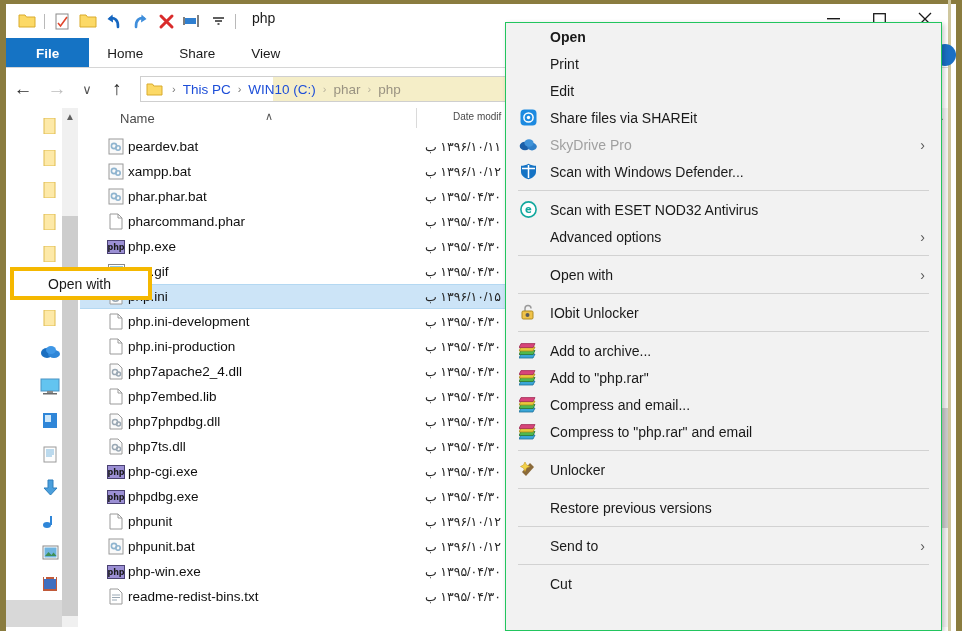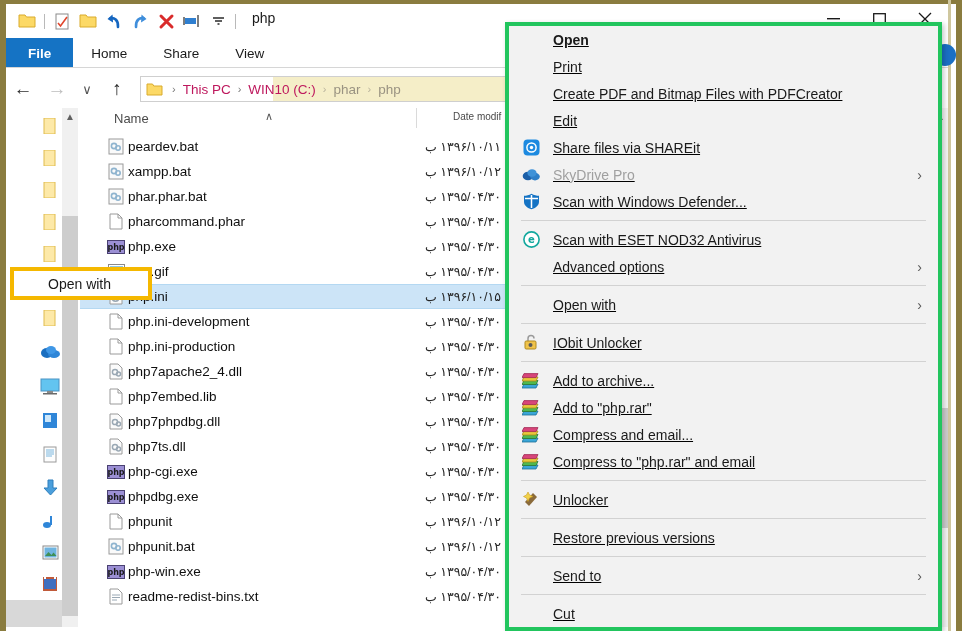--- a/index.html
+++ b/index.html
@@ -56,21 +56,21 @@
     background: #ffffff;
   }
   .ribbon-tabs { display: flex; height: 30px; align-items: stretch; }
   .tab {
     padding: 0 18px;
     display: flex; align-items: center;
     font-size: 13.5px; color: #1a1a1a;
   }
   .tab.file {
     background: #1573c4; color: #ffffff;
-    font-weight: bold; padding: 0 22px;
+    font-weight: bold; padding: 0 30px;
   }
   .ribbon-underline {
     position:absolute; left:0; top:29px; width:942px; height:1px; background:#d6d6d6;
   }
 
   
   .addrrow {
     position: absolute; left: 6px; top: 70px;
     width: 942px; height: 38px;
     background: #ffffff;
@@ -91,21 +91,21 @@
     display: flex; align-items: center;
     padding-left: 5px;
     position: relative;
   }
   .crumb-tint {
     position:absolute; left:132px; top:0; width:250px; height:24px;
     background:#f5eec8;
   }
   .crumb {
     position: relative;
-    font-size: 13.5px; color: #be185d; white-space: nowrap;
+    font-size: 13.5px; color: #1d4ed8; white-space: nowrap;
     padding: 0 2px;
   }
   .crumb.dim { color: #9a9382; }
   .crumb-sep { position:relative; font-size: 11px; color: #777; padding: 0 5px; }
   .crumb-sep.dim { color:#b9b39c; }
 
   
   .body {
     position: absolute; left: 6px; top: 108px;
     width: 942px; height: 519px;
@@ -148,21 +148,21 @@
     position: absolute; left: 74px; top: 0;
     width: 868px; height: 519px;
     background: #ffffff;
   }
   .col-head {
     position: absolute; left: 0; top: 0;
     width: 868px; height: 26px;
     display: flex; align-items: flex-start;
   }
   .col-name {
-    position: absolute; left: 34px; top: 3px;
+    position: absolute; left: 40px; top: 3px;
     font-size: 13px; color: #4a4a4a;
   }
   .col-sort {
     position: absolute; left: 185px; top: 2px;
     font-size: 11px; color: #555;
   }
   .col-date {
     position: absolute; left: 345px; top: 3px;
     font-size: 10px; color: #4a4a4a; margin-left: 28px;
   }
@@ -217,25 +217,24 @@
     position:absolute; left:934px; top:44px;
     width:22px; height:22px; border-radius:50%;
     background:#1a6fc4;
   }
 
   
   .ctxmenu {
     position: absolute; left: 505px; top: 22px;
     width: 437px; height: 609px;
     background: #f2f2f2;
-    border: 4px solid #22c55e;
+    border: 1px solid #22c55e;
     box-shadow: 2px 2px 5px rgba(0,0,0,0.22);
     overflow: hidden;
     z-index: 50;
-    text-decoration: underline;
   }
   .mi {
     position: relative;
     height: 27px;
     display: flex; align-items: center;
     padding-left: 10px;
   }
   .mi-icon {
     width: 24px; height: 20px;
     display: flex; align-items: center; justify-content: center;
@@ -702,24 +701,20 @@
       <div class="mi">
         <div class="mi-icon"></div>
         <div class="mi-label bold">Open</div>
       </div>
       <div class="mi">
         <div class="mi-icon"></div>
         <div class="mi-label">Print</div>
       </div>
       <div class="mi">
         <div class="mi-icon"></div>
-        <div class="mi-label">Create PDF and Bitmap Files with PDFCreator</div>
-      </div>
-      <div class="mi">
-        <div class="mi-icon"></div>
         <div class="mi-label">Edit</div>
       </div>
       <div class="mi">
         <div class="mi-icon">
           <svg width="17" height="17" viewBox="0 0 17 17">
             <rect x="0.5" y="0.5" width="16" height="16" rx="4" fill="#1d8ae0"></rect>
             <circle cx="8.5" cy="8.5" r="4.6" fill="none" stroke="#fff" stroke-width="1.5"></circle>
             <circle cx="8.5" cy="8.5" r="1.7" fill="#fff"></circle>
           </svg>
         </div>

